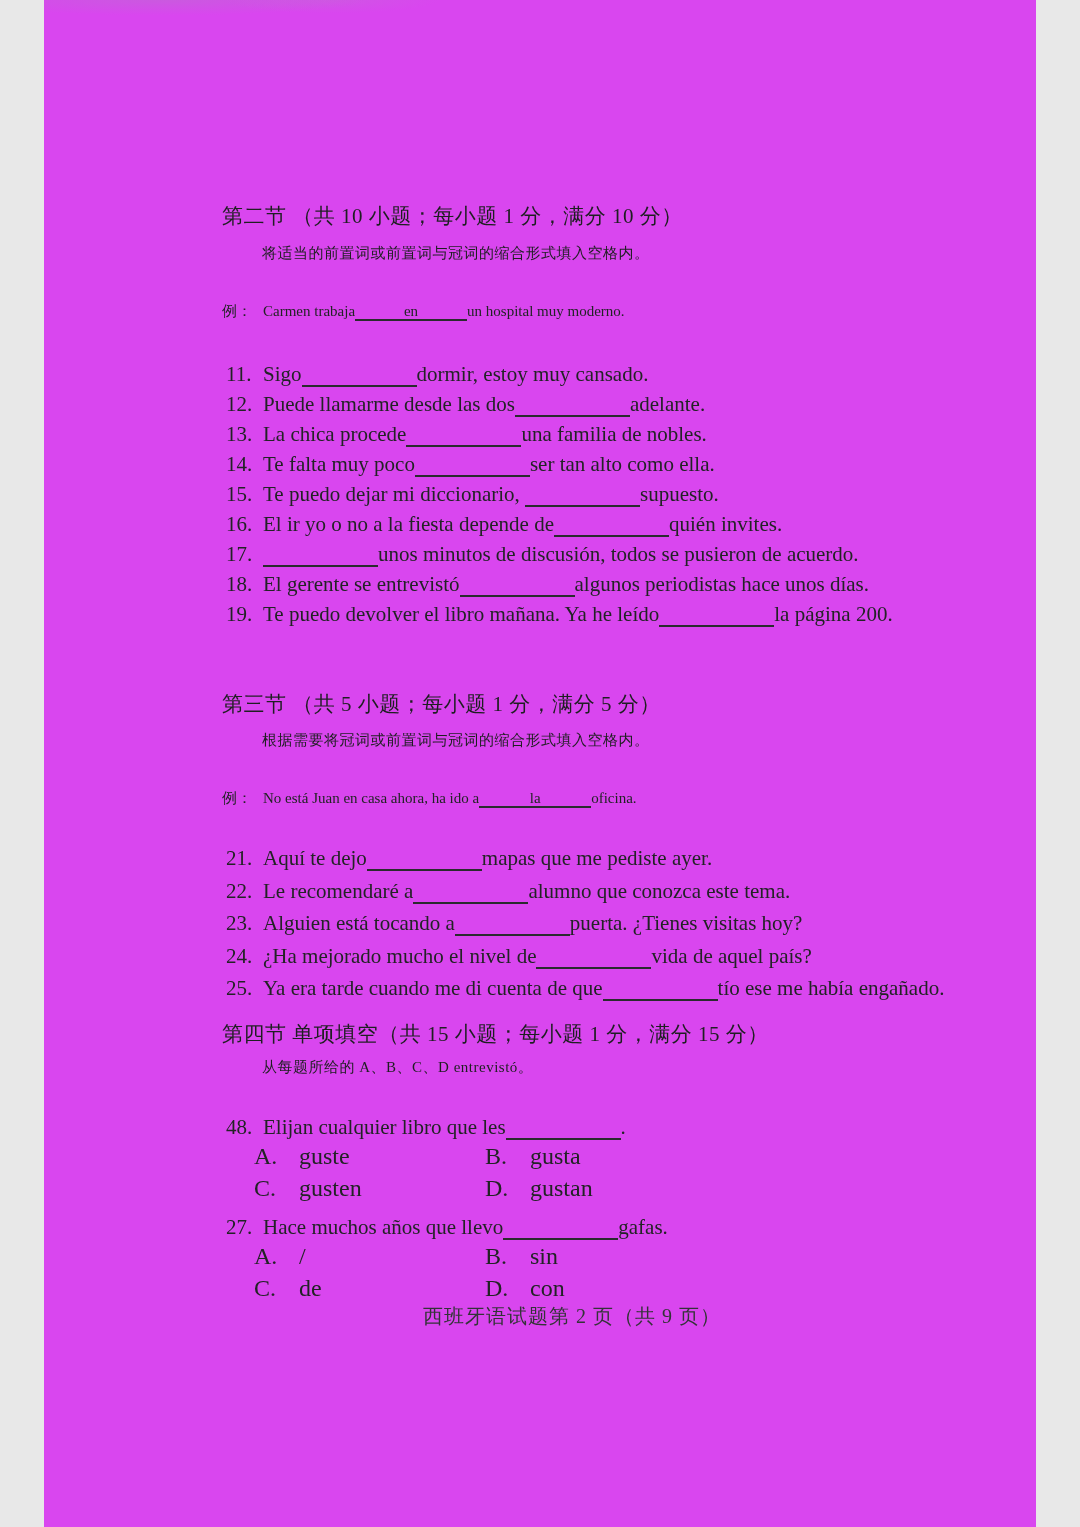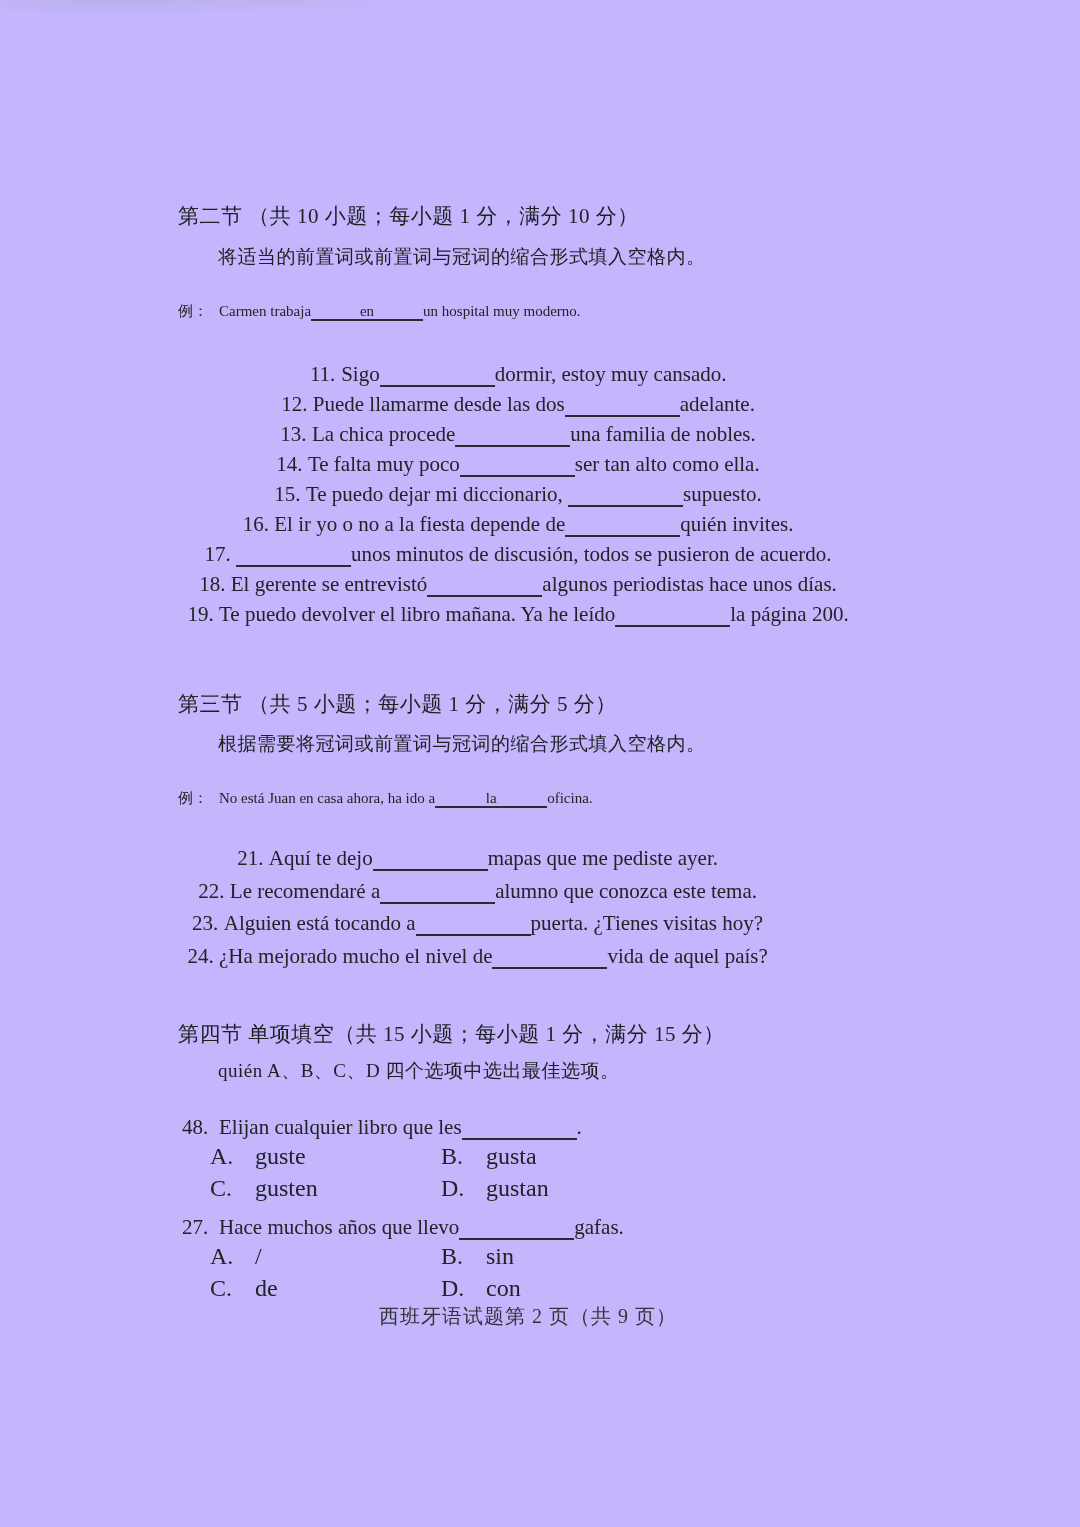--- a/index.html
+++ b/index.html
@@ -1,44 +1,44 @@
 <!DOCTYPE html>
 <html><head>
 <meta charset="utf-8">
 <style>
   html,body{margin:0;padding:0;background:#e8e8e8;}
   .page{
     position:relative;
-    width:1080px;height:1527px;
+    width:992px;height:1527px;
     margin:0 auto;
-    background:#c4b5fd;
+    background:#d946ef;
     font-family:"Liberation Serif","DejaVu Serif",serif;
     color:#222325;
     overflow:hidden;
   }
   .scan-smudge{
     position:absolute;left:0;top:0;width:480px;height:22px;
     background:
       radial-gradient(ellipse 60% 100% at 25% 0%, rgba(150,158,168,0.22), rgba(150,158,168,0) 70%),
       radial-gradient(ellipse 30% 80% at 60% 0%, rgba(160,165,172,0.15), rgba(160,165,172,0) 75%);
   }
   .abs{position:absolute;}
   .heading{font-size:21px;letter-spacing:0.5px;color:#1e1f21;white-space:nowrap;}
-  .instruction{font-size:19px;letter-spacing:0.5px;color:#1e1f21;white-space:nowrap;}
+  .instruction{font-size:15px;letter-spacing:0.5px;color:#1e1f21;white-space:nowrap;}
   .example-line{font-size:15px;white-space:nowrap;}
   .example-label{display:inline-block;width:41px;}
   .blank{
     display:inline-block;
     width:115px;
     border-bottom:2px solid #2a2b2e;
     line-height:1;
     text-align:center;
   }
   .blank-example{width:112px;}
-  .question-row{font-size:21px;white-space:nowrap;text-align:center;}
+  .question-row{font-size:21px;white-space:nowrap;}
   .rows-s2 .question-row{height:30px;}
   .rows-s3 .question-row{height:32.5px;}
   .question-number{display:inline-block;width:37px;}
   .options-grid{
     display:grid;
     grid-template-columns:231px auto;
     grid-row-gap:5px;
     font-size:24px;
   }
   .option-label{display:inline-block;width:45px;}
@@ -77,24 +77,25 @@
   <div class="abs heading" style="left:178px;top:690px;">第三节 （共 5 小题；每小题 1 分，满分 5 分）</div>
   <div class="abs instruction" style="left:218px;top:731px;">根据需要将冠词或前置词与冠词的缩合形式填入空格内。</div>
   <div class="abs example-line" style="left:178px;top:789px;">
     <span class="example-label">例：</span><span>No está Juan en casa ahora, ha ido a</span><span class="blank blank-example"><span>la</span></span><span>oficina.</span>
   </div>
   <div class="abs rows-s3" style="left:182px;top:846px;">
       <div class="question-row"><span class="question-number">21.</span><span>Aquí te dejo</span><span class="blank">&nbsp;</span><span>mapas que me pediste ayer.</span></div>
       <div class="question-row"><span class="question-number">22.</span><span>Le recomendaré a</span><span class="blank">&nbsp;</span><span>alumno que conozca este tema.</span></div>
       <div class="question-row"><span class="question-number">23.</span><span>Alguien está tocando a</span><span class="blank">&nbsp;</span><span>puerta. ¿Tienes visitas hoy?</span></div>
       <div class="question-row"><span class="question-number">24.</span><span>¿Ha mejorado mucho el nivel de</span><span class="blank">&nbsp;</span><span>vida de aquel país?</span></div>
+      <div class="question-row"><span class="question-number">25.</span><span>Ya era tarde cuando me di cuenta de que</span><span class="blank">&nbsp;</span><span>tío ese me había engañado.</span></div>
     </div>
 
   <div class="abs heading" style="left:178px;top:1020px;">第四节 单项填空（共 15 小题；每小题 1 分，满分 15 分）</div>
-  <div class="abs instruction" style="left:218px;top:1058px;">quién A、B、C、D 四个选项中选出最佳选项。</div>
+  <div class="abs instruction" style="left:218px;top:1058px;">从每题所给的 A、B、C、D entrevistó。</div>
 
   <div class="abs mc-line" style="left:182px;top:1115px;">
     <span class="question-number">48.</span><span>Elijan cualquier libro que les</span><span class="blank">&nbsp;</span><span>.</span>
   </div>
   <div class="abs options-grid" style="left:210px;top:1143px;">
     <div><span class="option-label">A.</span><span>guste</span></div>
     <div><span class="option-label">B.</span><span>gusta</span></div>
     <div><span class="option-label">C.</span><span>gusten</span></div>
     <div><span class="option-label">D.</span><span>gustan</span></div>
   </div>

